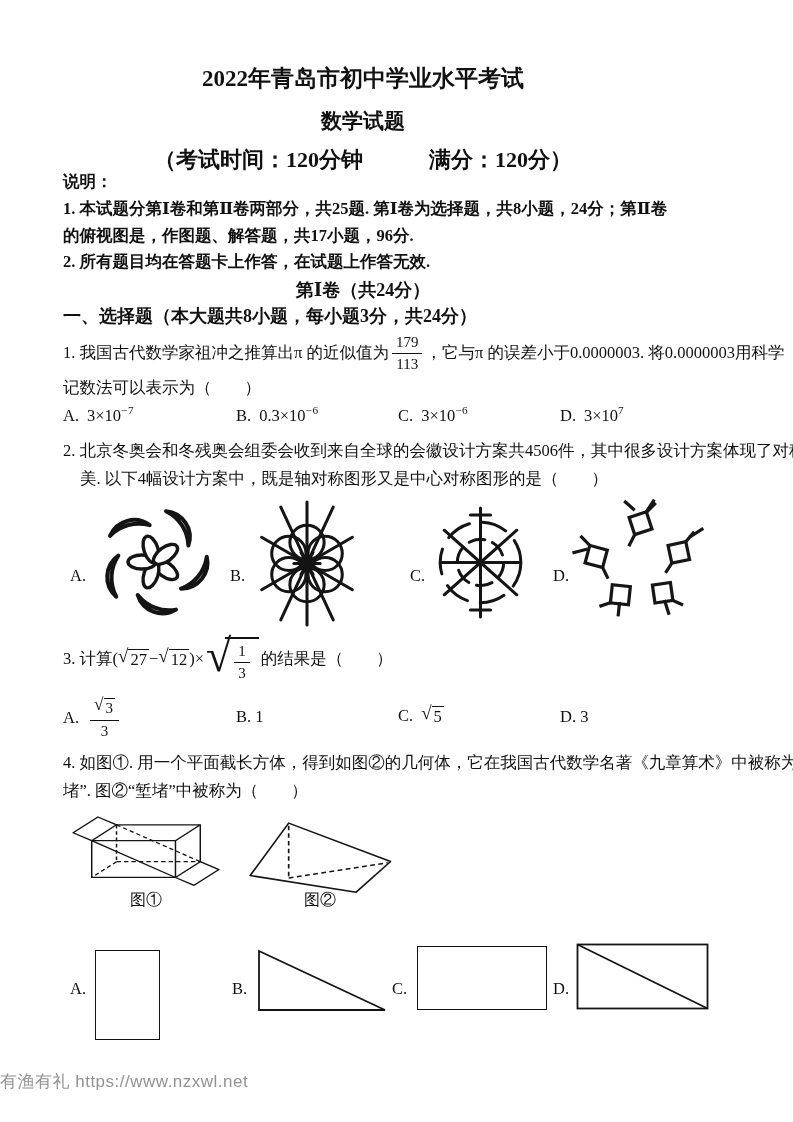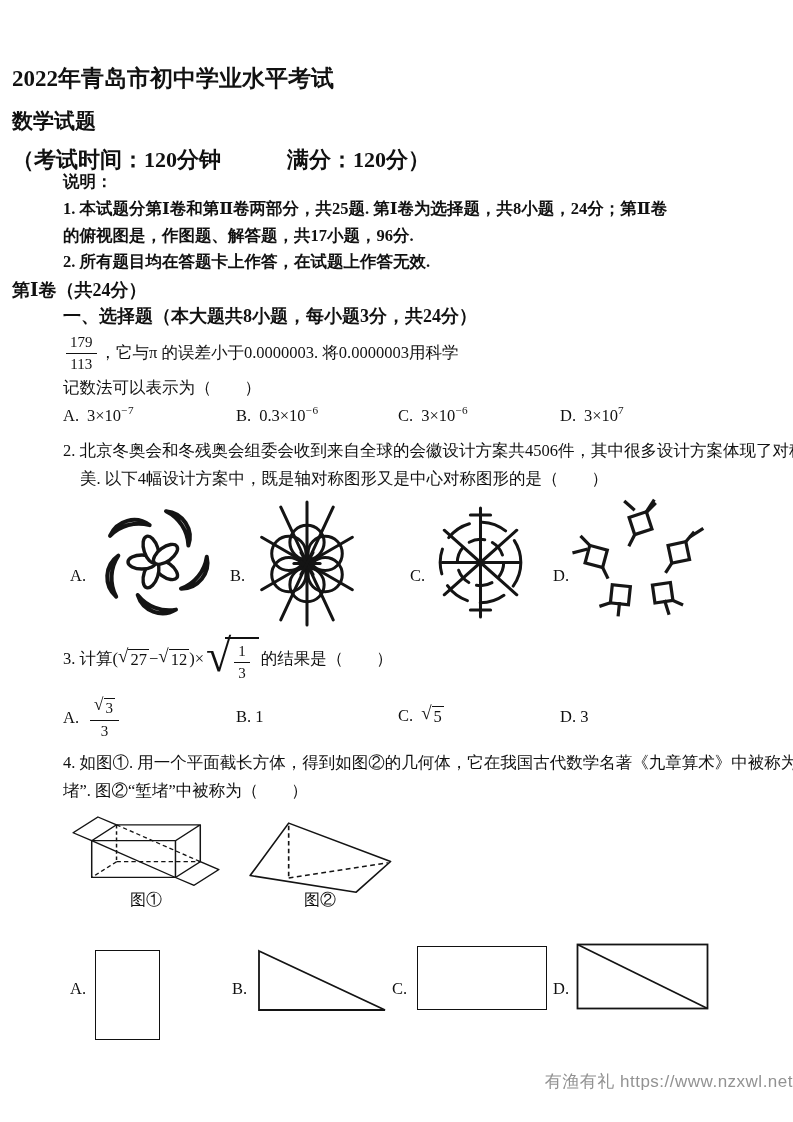--- a/index.html
+++ b/index.html
@@ -1,37 +1,37 @@
 <!DOCTYPE html>
 <html><head>
 <meta charset="utf-8">
 <style>
   html,body{margin:0;padding:0;background:#ffffff;}
   .page{position:relative;width:793px;height:1122px;background:#fff;overflow:hidden;
         font-family:"Liberation Serif","DejaVu Serif",serif;color:#111;}
   .t{position:absolute;white-space:nowrap;font-size:16.5px;line-height:1.3;}
   .b{font-weight:700;}
-  .c{left:12px;width:726px;text-align:left;}
+  .c{left:0;width:726px;text-align:center;}
   .row{position:absolute;display:flex;align-items:center;white-space:nowrap;font-size:16.5px;}
   .frac{display:inline-flex;flex-direction:column;align-items:center;vertical-align:middle;
         line-height:1;font-size:15px;margin:0 3px;text-align:center;}
   .frac .num{border-bottom:1.4px solid #111;padding:1px 4px 3px;}
   .frac .den{padding-top:3px;}
   .rt{display:inline-flex;align-items:flex-start;white-space:nowrap;}
   .rt .rs{font-size:1.15em;line-height:1;transform:translateY(-2px);}
   .rt .rad{border-top:1.5px solid #111;padding:1px 2px 0;line-height:1.15;}
   .bigroot{display:inline-flex;align-items:flex-start;margin:0 2px;}
   .bigroot .rs{font-size:46px;line-height:.95;transform:translateY(-3px);}
   .bigroot .rad{border-top:2px solid #111;padding:4px 6px 0;margin-left:-6px;}
   sup{font-size:.68em;vertical-align:super;letter-spacing:.5px;}
   .ol{margin-right:8px;}
   .box{position:absolute;border:1.6px solid #111;background:#fff;}
   svg.fig{position:absolute;overflow:visible;}
   .figlabel{position:absolute;text-align:center;font-size:16px;}
-  .footer{position:absolute;left:0;width:793px;text-align:right;
+  .footer{position:absolute;left:0;width:793px;text-align:left;
           font-family:"Liberation Sans","DejaVu Sans",sans-serif;
           color:#929292;font-size:17px;letter-spacing:.5px;}
 </style>
 </head>
 <body>
 
 <div class="page">
 
   <div class="t c b" style="top:64px;font-size:23px;">2022年青岛市初中学业水平考试</div>
   <div class="t c b" style="top:108px;font-size:21px;">数学试题</div>
@@ -39,20 +39,21 @@
 
   <div class="t b" style="left:63px;top:171px;">说明：</div>
   <div class="t b" style="left:63px;top:198px;">1. 本试题分第Ⅰ卷和第Ⅱ卷两部分，共25题. 第Ⅰ卷为选择题，共8小题，24分；第Ⅱ卷</div>
   <div class="t b" style="left:63px;top:225px;">的俯视图是，作图题、解答题，共17小题，96分.</div>
   <div class="t b" style="left:63px;top:251px;">2. 所有题目均在答题卡上作答，在试题上作答无效.</div>
 
   <div class="t c b" style="top:279px;font-size:18px;">第Ⅰ卷（共24分）</div>
   <div class="t b" style="left:63px;top:305px;font-size:18px;">一、选择题（本大题共8小题，每小题3分，共24分）</div>
 
   <div class="row" style="left:63px;top:330px;height:46px;">
+    <span>1. 我国古代数学家祖冲之推算出π 的近似值为</span>
     <span class="frac">
       <span class="num">179</span>
       <span class="den">113</span>
     </span>
     <span>，它与π 的误差小于0.0000003. 将0.0000003用科学</span>
   </div>
   <div class="t" style="left:63px;top:377px;">记数法可以表示为（　　）</div>
 
   <div class="t" style="left:63px;top:403px;">
     <span class="ol">A.</span><span>3×10</span><sup>−7</sup>

